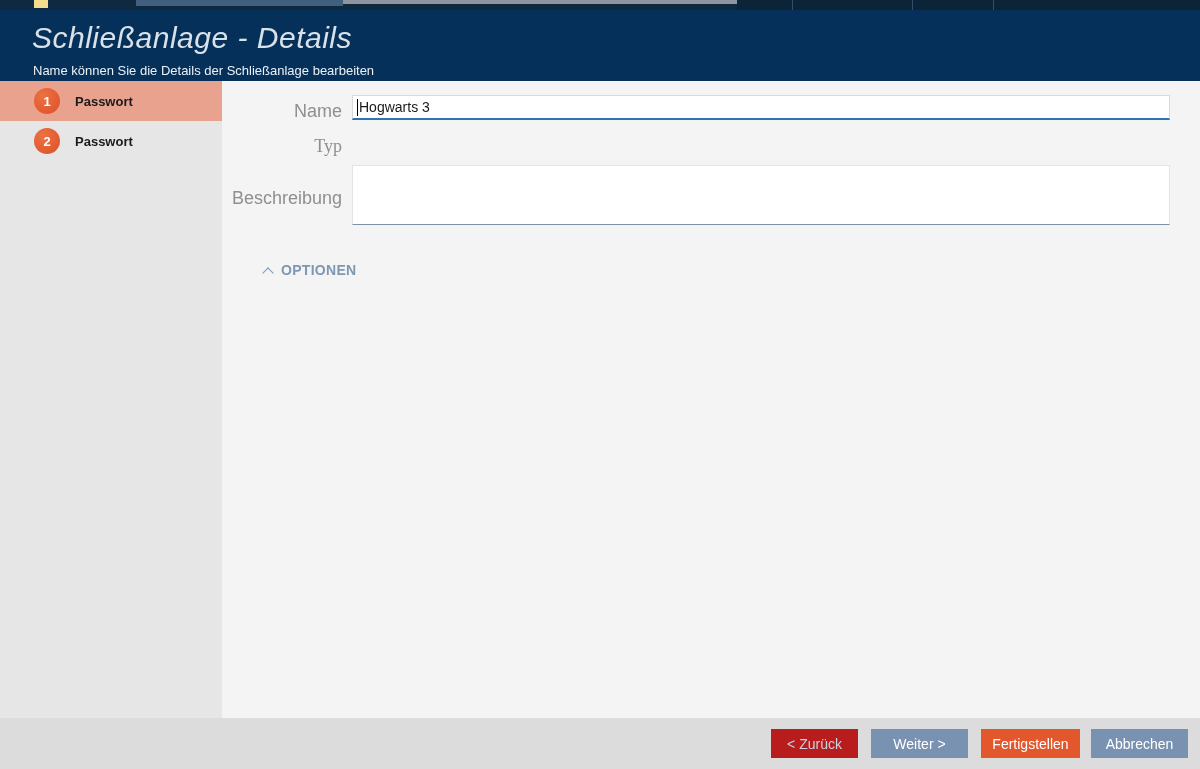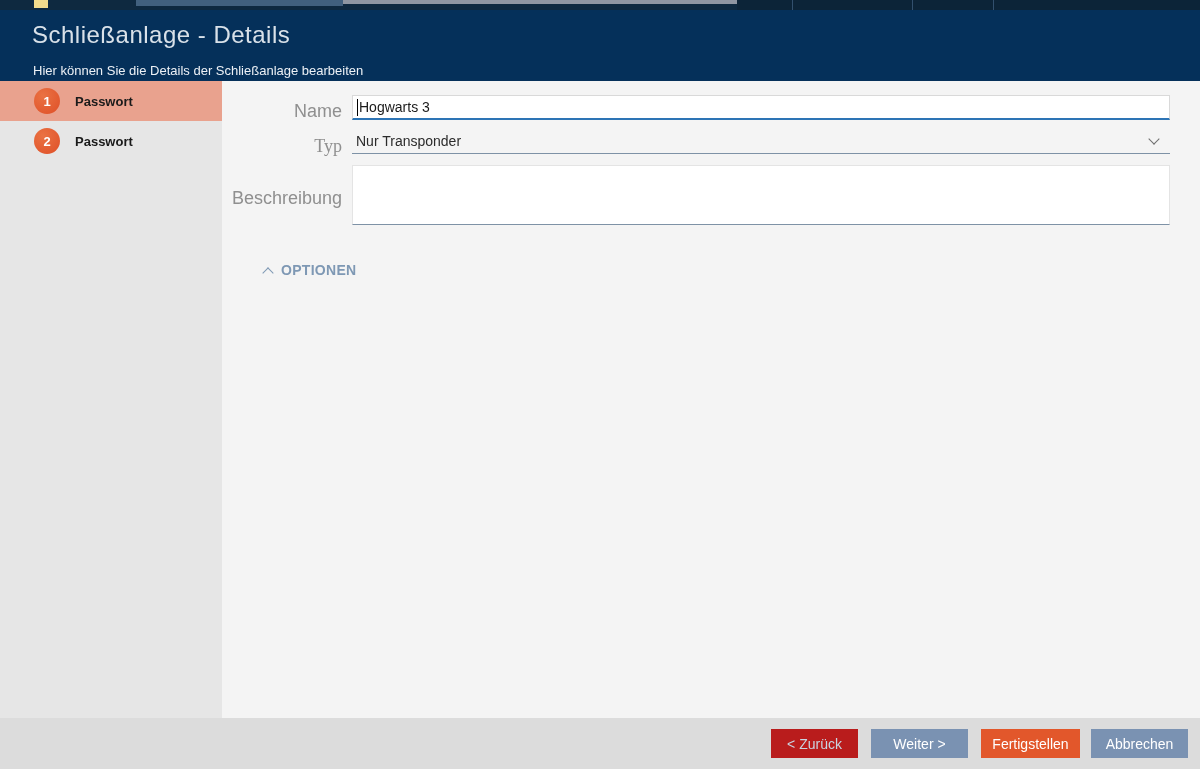--- a/index.html
+++ b/index.html
@@ -11,21 +11,21 @@
   .top-strip { position: absolute; left: 0; top: 0; width: 1200px; height: 10px; background: #0E2940; }
   .strip-seg { position: absolute; top: 0; }
   .seg-yellow { left: 34px; width: 14px; height: 8px; background: #F3DC8D; }
   .seg-blue   { left: 136px; width: 207px; height: 6px; background: #41607E; }
   .seg-gray   { left: 343px; width: 394px; height: 4px; background: #8F96A2; }
   .seg-dark   { left: 737px; width: 463px; height: 10px; background: #0C2438; }
   .seg-div    { width: 1px; height: 10px; background: #32506E; }
 
   
   .header { position: absolute; left: 0; top: 10px; width: 1200px; height: 71px; background: #05305A; padding-left: 32px; }
-  .header-title { position: absolute; left: 32px; top: 11px; font-size: 24px; font-weight: 200; letter-spacing: 0.5px; color: #D9E1E9; }
+  .header-title { position: absolute; left: 32px; top: 11px; font-size: 30px; font-weight: 200; letter-spacing: 0.5px; color: #D9E1E9; font-style: italic; }
   .header-subtitle { position: absolute; left: 33px; top: 53px; font-size: 13px; font-weight: 400; color: #EDF1F6; }
 
   
   .sidebar { position: absolute; left: 0; top: 81px; width: 222px; height: 637px; background: #E6E6E6; }
   .step { position: relative; height: 40px; display: flex; align-items: center; }
   .step-active { background: #E9A28E; }
   .step-arrow { position: absolute; right: -12px; top: 0; width: 0; height: 0;
     border-top: 20px solid transparent; border-bottom: 20px solid transparent; border-left: 12px solid #E9A28E; }
   .step-circle { width: 26px; height: 26px; margin-left: 34px; border-radius: 50%;
     background: radial-gradient(circle at 35% 30%, #EA7243, #DF4F27); color: #fff;
@@ -77,21 +77,21 @@
     <div class="strip-seg seg-gray"></div>
     <div class="strip-seg seg-dark"></div>
     <div class="strip-seg seg-yellow"></div>
     <div class="strip-seg seg-div" style="left:792px"></div>
     <div class="strip-seg seg-div" style="left:912px"></div>
     <div class="strip-seg seg-div" style="left:993px"></div>
   </div>
 
   <div class="header">
     <div class="header-title">Schließanlage - Details</div>
-    <div class="header-subtitle">Hier können Sie die Details der Schließanlage bearbeiten</div>
+    <div class="header-subtitle">Name können Sie die Details der Schließanlage bearbeiten</div>
   </div>
 
   <div class="sidebar">
     <div class="step step-active">
       <div class="step-circle">1</div>
       <div class="step-label">Passwort</div>
       <div class="step-arrow"></div>
     </div>
     <div class="step">
       <div class="step-circle">2</div>
@@ -101,24 +101,20 @@
 
   <div class="content"></div>
 
   <div class="fld-label lbl-name">Name</div>
   <div class="name-input">
     <span class="caret"></span>
     <span>Hogwarts 3</span>
   </div>
 
   <div class="fld-label lbl-typ">Typ</div>
-  <div class="typ-select">
-    <span>Nur Transponder</span>
-    <span class="chevron-down"></span>
-  </div>
 
   <div class="fld-label lbl-beschreibung">Beschreibung</div>
   <div class="beschreibung-area"></div>
 
   <div class="optionen">
     <span class="chevron-up"></span>
     <span class="optionen-label">OPTIONEN</span>
   </div>
 
   <div class="footer">

